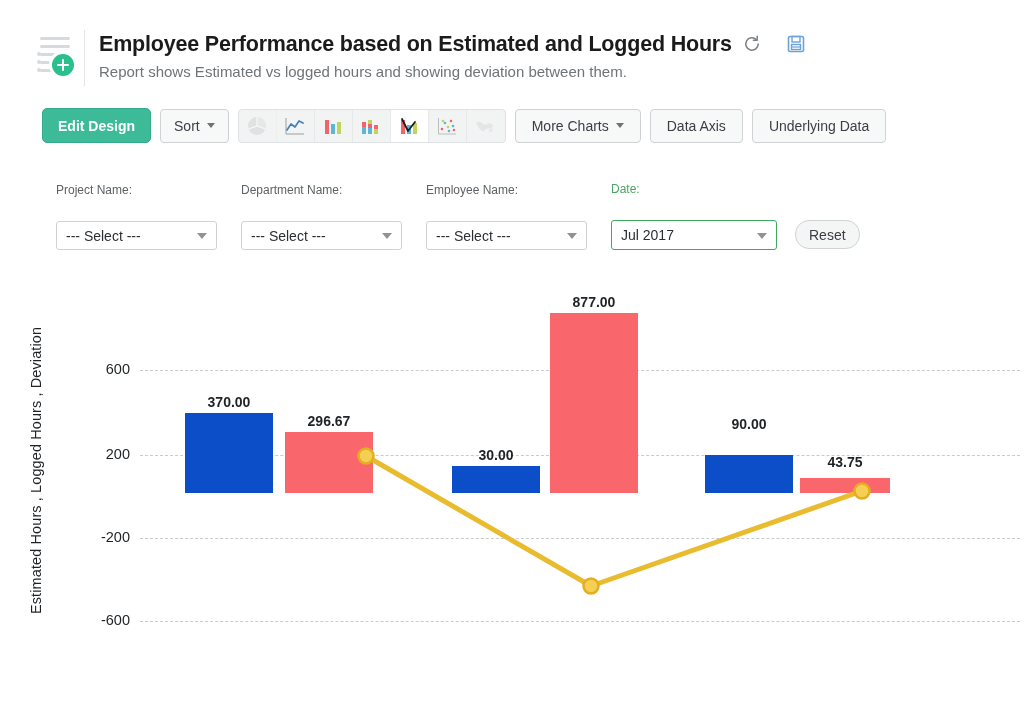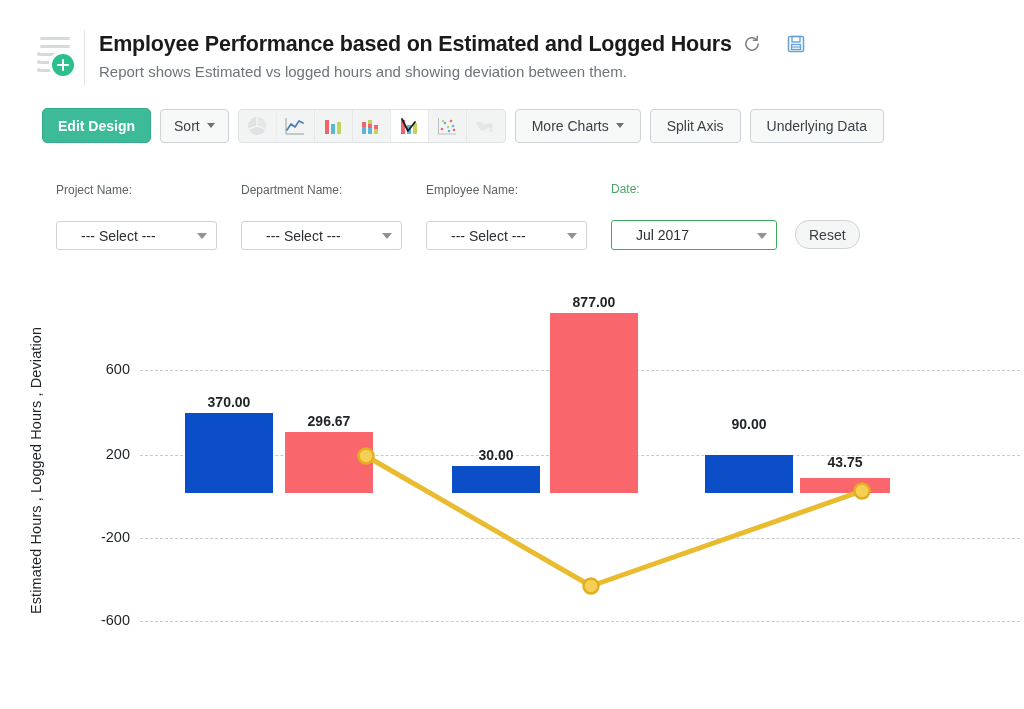--- a/index.html
+++ b/index.html
@@ -66,21 +66,21 @@
   .ct.active { background:#ffffff; }
   .ct.disabled { opacity:.45; }
 
   
   .filters { position:absolute; left:56px; top:182px; display:flex; align-items:flex-end; }
   .fgroup { margin-right:24px; }
   .flabel { font-size:12px; color:#5d6265; margin-bottom:24px; }
   .flabel.green { color:#4aa564; }
   .fselect {
      position:relative; width:161px; height:29px; border:1px solid #cfd3d6; border-radius:3px;
-     background:#fff; font-size:14px; color:#2b2f33; display:flex; align-items:center; padding:0 24px;
+     background:#fff; font-size:14px; color:#2b2f33; display:flex; align-items:center; padding:0 9px;
      cursor:pointer;
   }
   .fselect.green { border:1.5px solid #3faa5f; width:166px; height:30px; }
   .fselect .arrow {
      position:absolute; right:9px; top:50%; margin-top:-2.5px;
      width:0;height:0;border-left:5px solid transparent;border-right:5px solid transparent;border-top:6px solid #8e9397;
   }
   .reset-btn { height:29px; border:1px solid #cfd3d6; border-radius:14px; background:#f4f5f5; font-size:14px;
      color:#3a3f44; padding:0 13px; display:flex; align-items:center; cursor:pointer; margin-bottom:1px; }
   .yaxis-title {
@@ -225,21 +225,21 @@
         </svg>
       </div>
     </div>
 
     <div class="gap"></div>
     <div class="btn" style="padding:0 16px;">
       <span>More Charts</span>
       <span class="caret"></span>
     </div>
     <div class="gap"></div>
-    <div class="btn" style="padding:0 16px;">Split Axis</div>
+    <div class="btn" style="padding:0 16px;">Data Axis</div>
     <div class="gap"></div>
     <div class="btn" style="padding:0 16px;">Underlying Data</div>
   </div>
 
   <div class="filters">
 
     <div class="fgroup">
       <div class="flabel">Project Name:</div>
       <div class="fselect">
         <span>--- Select ---</span>

